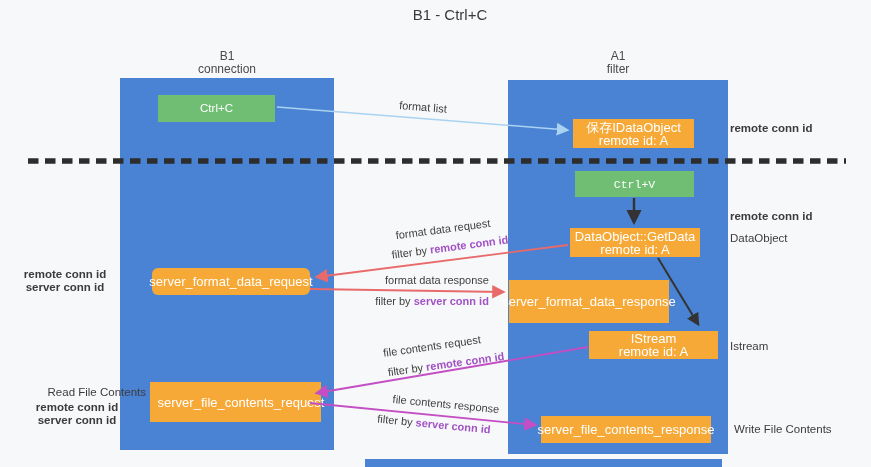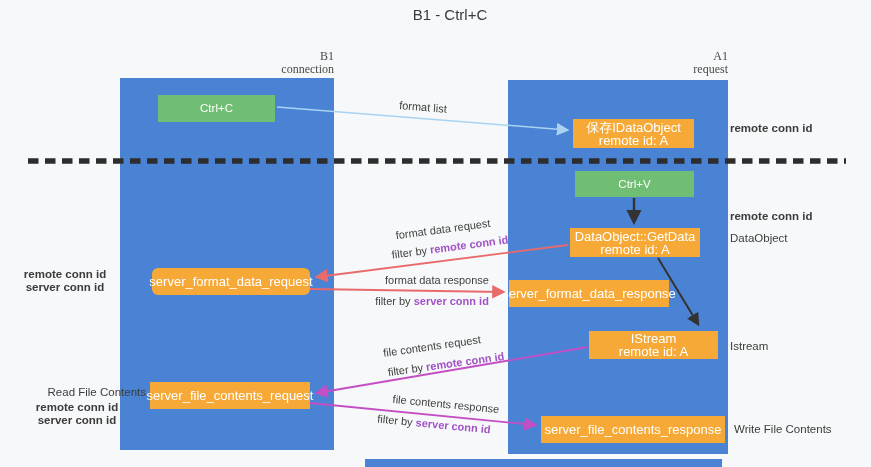--- a/index.html
+++ b/index.html
@@ -5,21 +5,21 @@
   html,body{margin:0;padding:0;}
   body{font-family:"Liberation Sans","DejaVu Sans",sans-serif;background:#f2f3f4;}
   #canvas{position:relative;width:871px;height:467px;background:var(--background);overflow:hidden;}
   .lane{position:absolute;background:var(--lane);}
   .node{position:absolute;display:flex;flex-direction:column;align-items:center;justify-content:center;
         color:#fff;text-align:center;font-size:13px;line-height:13px;white-space:nowrap;}
   .node.orange{background:var(--node_orange);}
   .node.green{background:var(--node_green);font-size:11.5px;align-items:center;}
   .title{position:absolute;left:300px;top:5px;width:300px;text-align:center;
          font-size:15px;line-height:20px;color:#3a3a3a;}
-  .lane-header{position:absolute;text-align:right;font-size:12px;line-height:13px;color:#4a4a4a;font-family:Liberation Serif, serif;}
+  .lane-header{position:absolute;text-align:center;font-size:12px;line-height:13px;color:#4a4a4a;}
   .edge-label{position:absolute;font-size:11px;color:#3f3f3f;white-space:nowrap;
               transform-origin:center;}
   .conn{font-weight:700;font-size:11px;white-space:nowrap;}
   .purple{color:var(--text_purple);}
   .greentxt{color:var(--text_green);}
   .side-label{position:absolute;font-size:11.5px;color:var(--text_dark);white-space:nowrap;}
   svg.overlay{position:absolute;left:0;top:0;pointer-events:none;}
   .l-blue{stroke:var(--arrow_blue);stroke-width:1.6;}
   .l-black{stroke:var(--arrow_black);stroke-width:2.4;}
   .l-black-thin{stroke:var(--arrow_black);stroke-width:2;}
@@ -39,63 +39,63 @@
   <div class="title">
     <div>B1 - Ctrl+C</div>
   </div>
 
   <div class="lane-header" style="left:120px;top:50px;width:214px;">
     <div>B1</div>
     <div>connection</div>
   </div>
   <div class="lane-header" style="left:508px;top:50px;width:220px;">
     <div>A1</div>
-    <div>request</div>
+    <div>filter</div>
   </div>
 
   <div class="lane" style="left:120px;top:78px;width:214px;height:372px;"></div>
   <div class="lane" style="left:508px;top:80px;width:220px;height:374px;"></div>
   <div class="lane" style="left:365px;top:459px;width:357px;height:8px;"></div>
 
   <div class="node green" style="left:158px;top:95px;width:117px;height:27px;">
     <div>Ctrl+C</div>
   </div>
 
   <div class="node orange" style="left:573px;top:119px;width:121px;height:29px;">
     <div>保存IDataObject</div>
     <div>remote id: A</div>
   </div>
 
-  <div class="node green" style="left:575px;top:171px;width:119px;height:26px;">
+  <div class="node green" style="left:575px;top:171px;width:119px;height:26px;font-family:Liberation Mono, monospace;">
     <div>Ctrl+V</div>
   </div>
 
   <div class="node orange" style="left:570px;top:228px;width:130px;height:29px;">
     <div>DataObject::GetData</div>
     <div>remote id: A</div>
   </div>
 
   <div class="node orange" style="left:152px;top:268px;width:158px;height:27px;border-radius:6px;">
     <div>server_format_data_request</div>
   </div>
 
-  <div class="node orange" style="left:509px;top:280px;width:160px;height:27px;">
+  <div class="node orange" style="left:509px;top:280px;width:160px;height:43px;">
     <div>server_format_data_response</div>
   </div>
 
   <div class="node orange" style="left:589px;top:331px;width:129px;height:28px;">
     <div>IStream</div>
     <div>remote id: A</div>
   </div>
 
-  <div class="node orange" style="left:150px;top:382px;width:160px;height:27px;">
+  <div class="node orange" style="left:150px;top:382px;width:160px;height:40px;padding-left:11px;">
     <div>server_file_contents_request</div>
   </div>
 
-  <div class="node orange" style="left:541px;top:416px;width:184px;height:27px;">
+  <div class="node orange" style="left:541px;top:416px;width:170px;height:27px;">
     <div>server_file_contents_response</div>
   </div>
 
   <div class="side-label conn purple" style="left:730px;top:122px;">remote conn id</div>
   <div class="side-label conn purple" style="left:730px;top:210px;">remote conn id</div>
   <div class="side-label" style="left:730px;top:232px;">DataObject</div>
   <div class="side-label" style="left:730px;top:340px;">Istream</div>
   <div class="side-label" style="left:734px;top:423px;">Write File Contents</div>
 
   <div class="side-label conn purple" style="left:13px;top:268px;width:104px;text-align:center;">remote conn id</div>

